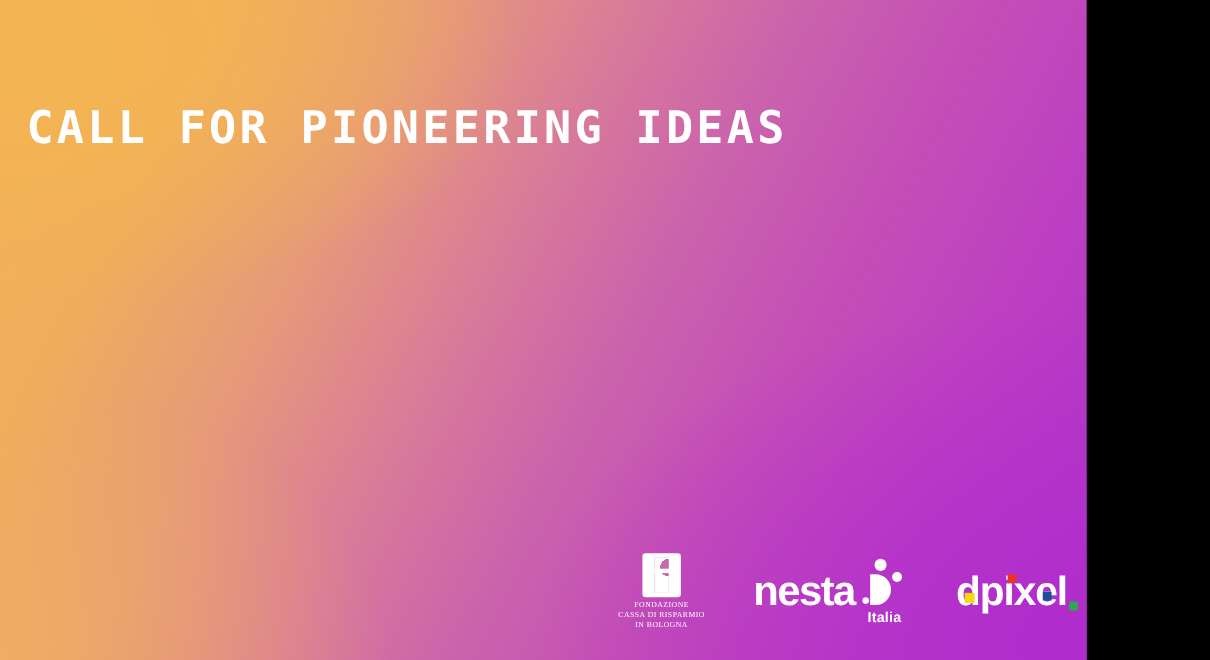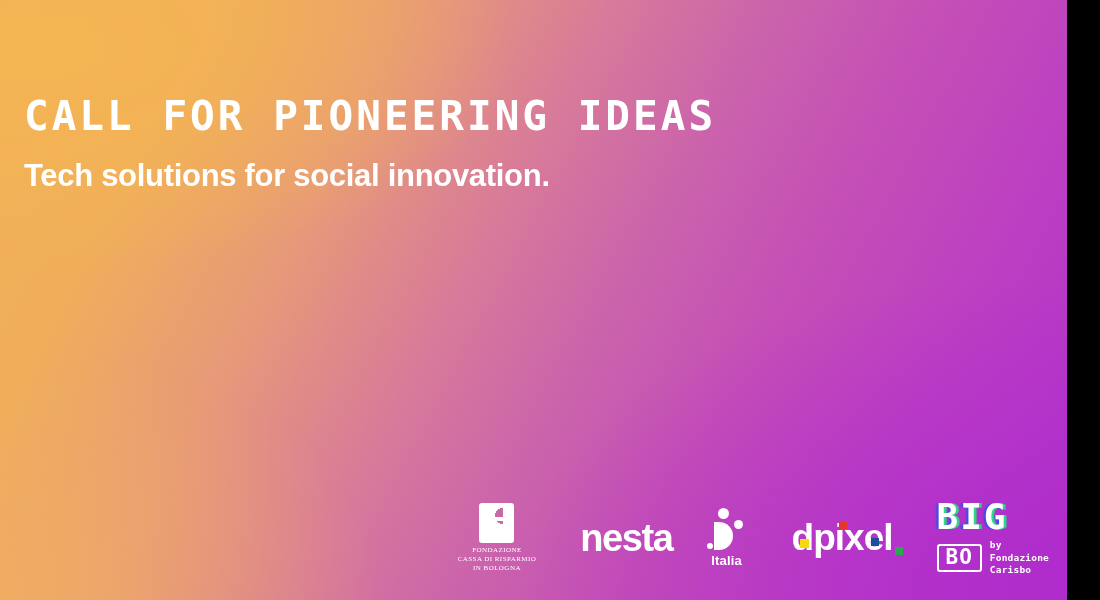--- a/index.html
+++ b/index.html
@@ -5,21 +5,21 @@
   * { margin:0; padding:0; box-sizing:border-box; }
 
   html, body {
     width:1100px; height:600px;
     overflow:hidden;
     background:#000;
   }
 
   #banner {
     position:relative;
-    width:1067px; height:600px;
+    width:988px; height:600px;
     overflow:hidden;
     font-family:"Liberation Sans", sans-serif;
   }
 
   
   .bg-gradient {
     position:absolute; inset:0;
     background:
       linear-gradient(118deg,
         #F2B257 0%,
@@ -131,21 +131,21 @@
   
   .logo-nesta { gap:6px; }
   .nesta-word {
     font-family:"Liberation Sans", sans-serif;
     font-weight:bold;
     font-size:38px;
     letter-spacing:-1.4px;
     color:#fff;
     line-height:.9;
   }
-  .nesta-right { display:flex; flex-direction:column; align-items:center;margin-left:27px; }
+  .nesta-right { display:flex; flex-direction:column; align-items:center; }
   .nesta-mark {
     position:relative;
     width:42px; height:46px;
   }
   .nm-halfdisc {
     position:absolute; left:8px; top:14px;
     width:19px; height:28px;
     background:#fff;
     border-radius:0 28px 28px 0;
   }
@@ -296,21 +296,20 @@
           <path d="M-20.0 NaN L-10.0 NaN L0.0 589.33 L10.0 585.75 L20.0 582.37 L30.0 579.04 L40.0 575.75 L50.0 572.47 L60.0 569.21 L70.0 565.96 L80.0 562.71 L90.0 559.48 L100.0 556.26 L110.0 553.04 L120.0 549.83 L130.0 546.62 L140.0 543.43 L150.0 540.24 L160.0 537.06 L170.0 533.89 L180.0 530.73 L190.0 527.59 L200.0 524.45 L210.0 521.32 L220.0 518.21 L230.0 515.11 L240.0 512.02 L250.0 508.96 L260.0 505.90 L270.0 502.87 L280.0 499.86 L290.0 496.86 L300.0 493.89 L310.0 490.94 L320.0 488.01 L330.0 485.11 L340.0 482.24 L350.0 479.39 L360.0 476.58 L370.0 473.79 L380.0 471.04 L390.0 468.32 L400.0 465.64 L410.0 462.99 L420.0 460.38 L430.0 457.81 L440.0 455.28 L450.0 452.80 L460.0 450.35 L470.0 447.96 L480.0 445.61 L490.0 443.31 L500.0 441.06 L510.0 438.86 L520.0 436.71 L530.0 434.62 L540.0 432.59 L550.0 430.61 L560.0 428.69 L570.0 426.83 L580.0 425.04 L590.0 423.30 L600.0 421.63 L610.0 420.03 L620.0 418.49 L630.0 417.02 L640.0 415.61 L650.0 414.28 L660.0 413.02 L670.0 411.83 L680.0 410.71 L690.0 409.66 L700.0 408.69 L710.0 407.82 L720.0 407.70 L730.0 407.66 L740.0 407.69 L750.0 407.80 L760.0 407.98 L770.0 408.22 L780.0 408.54 L790.0 408.92 L800.0 409.38 L810.0 409.89 L820.0 410.47 L830.0 411.12 L840.0 411.82 L850.0 412.59 L860.0 413.41 L870.0 414.29 L880.0 415.22 L890.0 416.21 L900.0 417.24 L910.0 418.33 L920.0 419.46 L930.0 420.63 L940.0 421.85 L950.0 423.11 L960.0 424.41 L970.0 425.74 L980.0 427.11 L990.0 428.51 L1000.0 429.94 L1010.0 431.40 L1020.0 432.88 L1030.0 434.38 L1040.0 435.91 L1050.0 437.45 L1060.0 439.00 L1070.0 440.57 L1080.0 442.15 L1090.0 443.74 L1100.0 445.33 L1110.0 446.93 L1120.0 448.52" stroke-width="1.57" opacity="0.84"></path>
           <path d="M-20.0 NaN L-10.0 NaN L0.0 598.89 L10.0 595.38 L20.0 592.07 L30.0 588.81 L40.0 585.58 L50.0 582.36 L60.0 579.16 L70.0 575.96 L80.0 572.78 L90.0 569.60 L100.0 566.43 L110.0 563.26 L120.0 560.10 L130.0 556.95 L140.0 553.81 L150.0 550.67 L160.0 547.54 L170.0 544.42 L180.0 541.30 L190.0 538.20 L200.0 535.11 L210.0 532.03 L220.0 528.96 L230.0 525.90 L240.0 522.86 L250.0 519.84 L260.0 516.83 L270.0 513.84 L280.0 510.87 L290.0 507.92 L300.0 504.98 L310.0 502.08 L320.0 499.19 L330.0 496.33 L340.0 493.50 L350.0 490.69 L360.0 487.92 L370.0 485.17 L380.0 482.46 L390.0 479.78 L400.0 477.13 L410.0 474.52 L420.0 471.95 L430.0 469.42 L440.0 466.93 L450.0 464.48 L460.0 462.08 L470.0 459.72 L480.0 457.40 L490.0 455.14 L500.0 452.92 L510.0 450.76 L520.0 448.65 L530.0 446.59 L540.0 444.59 L550.0 442.65 L560.0 440.76 L570.0 438.93 L580.0 437.17 L590.0 435.46 L600.0 433.82 L610.0 432.24 L620.0 430.73 L630.0 429.29 L640.0 427.91 L650.0 426.61 L660.0 425.37 L670.0 424.20 L680.0 423.11 L690.0 422.09 L700.0 421.14 L710.0 420.28 L720.0 420.15 L730.0 420.10 L740.0 420.12 L750.0 420.21 L760.0 420.37 L770.0 420.60 L780.0 420.90 L790.0 421.27 L800.0 421.70 L810.0 422.20 L820.0 422.76 L830.0 423.38 L840.0 424.07 L850.0 424.81 L860.0 425.61 L870.0 426.46 L880.0 427.37 L890.0 428.33 L900.0 429.34 L910.0 430.40 L920.0 431.51 L930.0 432.66 L940.0 433.85 L950.0 435.08 L960.0 436.35 L970.0 437.66 L980.0 439.00 L990.0 440.37 L1000.0 441.78 L1010.0 443.21 L1020.0 444.66 L1030.0 446.13 L1040.0 447.63 L1050.0 449.14 L1060.0 450.67 L1070.0 452.21 L1080.0 453.77 L1090.0 455.32 L1100.0 456.89 L1110.0 458.46 L1120.0 460.02" stroke-width="1.55" opacity="0.84"></path>
           <path d="M-20.0 NaN L-10.0 NaN L0.0 608.44 L10.0 605.02 L20.0 601.78 L30.0 598.58 L40.0 595.41 L50.0 592.25 L60.0 589.10 L70.0 585.96 L80.0 582.83 L90.0 579.71 L100.0 576.59 L110.0 573.47 L120.0 570.37 L130.0 567.26 L140.0 564.17 L150.0 561.08 L160.0 558.00 L170.0 554.92 L180.0 551.86 L190.0 548.80 L200.0 545.75 L210.0 542.72 L220.0 539.70 L230.0 536.69 L240.0 533.69 L250.0 530.71 L260.0 527.74 L270.0 524.79 L280.0 521.87 L290.0 518.96 L300.0 516.07 L310.0 513.20 L320.0 510.36 L330.0 507.54 L340.0 504.75 L350.0 501.98 L360.0 499.25 L370.0 496.54 L380.0 493.87 L390.0 491.23 L400.0 488.62 L410.0 486.05 L420.0 483.52 L430.0 481.02 L440.0 478.57 L450.0 476.16 L460.0 473.79 L470.0 471.47 L480.0 469.19 L490.0 466.97 L500.0 464.79 L510.0 462.66 L520.0 460.58 L530.0 458.56 L540.0 456.59 L550.0 454.68 L560.0 452.83 L570.0 451.03 L580.0 449.30 L590.0 447.62 L600.0 446.01 L610.0 444.47 L620.0 442.98 L630.0 441.57 L640.0 440.22 L650.0 438.94 L660.0 437.73 L670.0 436.59 L680.0 435.51 L690.0 434.51 L700.0 433.59 L710.0 432.75 L720.0 432.61 L730.0 432.55 L740.0 432.55 L750.0 432.63 L760.0 432.77 L770.0 432.99 L780.0 433.27 L790.0 433.62 L800.0 434.03 L810.0 434.51 L820.0 435.05 L830.0 435.65 L840.0 436.31 L850.0 437.03 L860.0 437.81 L870.0 438.64 L880.0 439.53 L890.0 440.46 L900.0 441.45 L910.0 442.48 L920.0 443.56 L930.0 444.69 L940.0 445.85 L950.0 447.06 L960.0 448.30 L970.0 449.58 L980.0 450.90 L990.0 452.24 L1000.0 453.62 L1010.0 455.02 L1020.0 456.44 L1030.0 457.89 L1040.0 459.36 L1050.0 460.84 L1060.0 462.34 L1070.0 463.85 L1080.0 465.38 L1090.0 466.91 L1100.0 468.44 L1110.0 469.98 L1120.0 471.52" stroke-width="1.52" opacity="0.83"></path>
           <path d="M-20.0 NaN L-10.0 NaN L0.0 618.00 L10.0 614.65 L20.0 611.47 L30.0 608.34 L40.0 605.23 L50.0 602.13 L60.0 599.04 L70.0 595.95 L80.0 592.88 L90.0 589.80 L100.0 586.74 L110.0 583.67 L120.0 580.62 L130.0 577.56 L140.0 574.52 L150.0 571.48 L160.0 568.44 L170.0 565.41 L180.0 562.40 L190.0 559.39 L200.0 556.39 L210.0 553.40 L220.0 550.42 L230.0 547.45 L240.0 544.50 L250.0 541.56 L260.0 538.64 L270.0 535.74 L280.0 532.85 L290.0 529.98 L300.0 527.14 L310.0 524.31 L320.0 521.51 L330.0 518.74 L340.0 515.99 L350.0 513.26 L360.0 510.57 L370.0 507.90 L380.0 505.27 L390.0 502.67 L400.0 500.10 L410.0 497.57 L420.0 495.08 L430.0 492.62 L440.0 490.21 L450.0 487.84 L460.0 485.51 L470.0 483.22 L480.0 480.98 L490.0 478.79 L500.0 476.65 L510.0 474.55 L520.0 472.51 L530.0 470.53 L540.0 468.59 L550.0 466.71 L560.0 464.89 L570.0 463.13 L580.0 461.43 L590.0 459.79 L600.0 458.21 L610.0 456.69 L620.0 455.24 L630.0 453.85 L640.0 452.53 L650.0 451.28 L660.0 450.09 L670.0 448.97 L680.0 447.93 L690.0 446.95 L700.0 446.05 L710.0 445.23 L720.0 445.08 L730.0 445.00 L740.0 444.99 L750.0 445.05 L760.0 445.18 L770.0 445.38 L780.0 445.65 L790.0 445.98 L800.0 446.37 L810.0 446.83 L820.0 447.35 L830.0 447.93 L840.0 448.57 L850.0 449.27 L860.0 450.02 L870.0 450.83 L880.0 451.69 L890.0 452.60 L900.0 453.57 L910.0 454.57 L920.0 455.63 L930.0 456.73 L940.0 457.87 L950.0 459.04 L960.0 460.26 L970.0 461.51 L980.0 462.80 L990.0 464.12 L1000.0 465.46 L1010.0 466.83 L1020.0 468.23 L1030.0 469.65 L1040.0 471.09 L1050.0 472.54 L1060.0 474.01 L1070.0 475.50 L1080.0 476.99 L1090.0 478.49 L1100.0 480.00 L1110.0 481.51 L1120.0 483.02" stroke-width="1.50" opacity="0.83"></path>
         </g>
     </svg>
   </div>
 
   <div class="copy">
     <div class="headline">CALL FOR PIONEERING IDEAS</div>
-    <div class="subhead">Tech solutions for social innovation.</div>
   </div>
 
   <div class="logos">
 
     <div class="logo logo-fond">
       <div class="fond-mark"></div>
       <div class="fond-text">
         <div>Fondazione</div>
         <div>Cassa di Risparmio</div>
         <div>in Bologna</div>
@@ -331,26 +330,15 @@
     </div>
 
     <div class="logo logo-dpixel">
       <span>dpixel</span>
       <span class="dp-sq dp-yellow"></span>
       <span class="dp-sq dp-red"></span>
       <span class="dp-sq dp-teal"></span>
       <span class="dp-sq dp-green"></span>
     </div>
 
-    <div class="logo logo-bigbo">
-      <div class="bigbo-big">BIG</div>
-      <div class="bigbo-row">
-        <div class="bigbo-bo">BO</div>
-        <div class="bigbo-by">
-          <div>by</div>
-          <div>Fondazione</div>
-          <div>Carisbo</div>
-        </div>
-      </div>
-    </div>
 
   </div>
 </div>
 
 </body></html>

